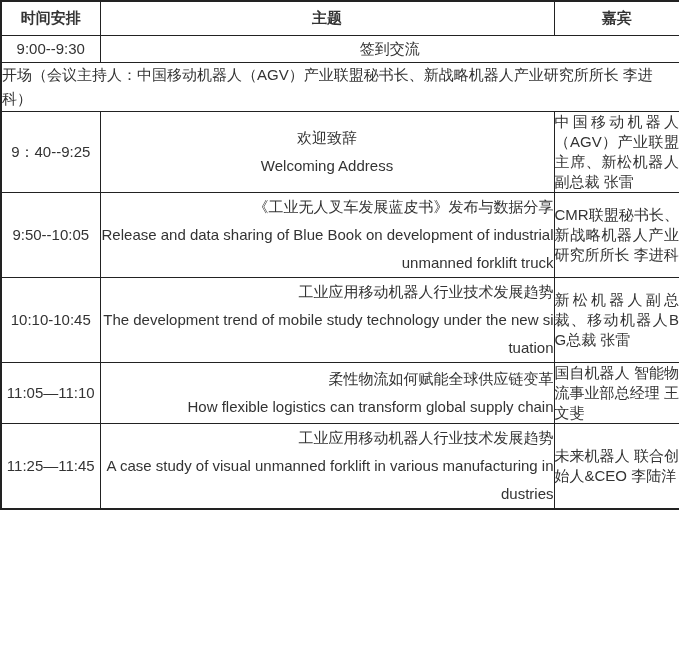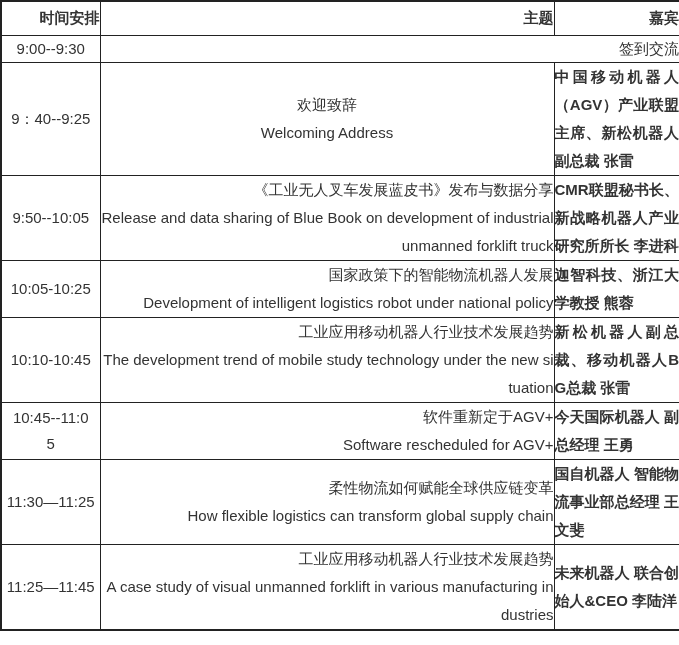--- a/index.html
+++ b/index.html
@@ -23,21 +23,21 @@
   }
   .agenda th, .agenda td {
     border: 1px solid #222222;
     vertical-align: middle;
     font-size: 15px;
     padding: 0;
     overflow: hidden;
   }
   .agenda th {
     font-weight: bold;
-    text-align: right;
+    text-align: center;
     height: 33px;
     color: #333333;
   }
   .time-cell {
     text-align: center;
     white-space: pre-line;
     line-height: 26px;
     word-break: break-all;
     padding: 2px 2px;
   }
@@ -45,27 +45,26 @@
     text-align: right;
     line-height: 28px;
     word-break: break-all;
     padding: 2px 10px;
   }
   .topic-cell.center { text-align: center; }
   .topic-line { line-height: 28px; }
   .guest-cell {
     text-align: justify;
     text-justify: inter-ideograph;
-    line-height: 28px;
+    line-height: 20px;
     word-break: break-all;
     padding: 2px 7px;
-    font-weight: bold;
   }
   .merged-cell {
-    text-align: right;
+    text-align: center;
     height: 24px;
     line-height: 24px;
   }
   .small-row td { height: 24px; margin-left: 8px; }
   .fullspan-cell {
     text-align: left;
     height: 24px;
     line-height: 24px;
     padding: 0 8px;
   }
@@ -84,63 +83,49 @@
       <th>时间安排</th>
       <th>主题</th>
       <th>嘉宾</th>
     </tr>
   </thead>
   <tbody>
       <tr class="small-row">
         <td class="time-cell">9:00--9:30</td>
         <td class="merged-cell" colspan="2">签到交流</td>
       </tr>
+      <tr class="small-row">
+        <td class="fullspan-cell" colspan="3">开场（会议主持人：中国移动机器人（AGV）产业联盟秘书长、新战略机器人产业研究所所长 李进科）</td>
+      </tr>
       <tr>
         <td class="time-cell">9：40--9:25</td>
         <td class="topic-cell center">
           <div class="topic-line">欢迎致辞</div>
           <div class="topic-line">Welcoming Address</div>
         </td>
         <td class="guest-cell">中国移动机器人（AGV）产业联盟主席、新松机器人副总裁 张雷</td>
       </tr>
       <tr>
         <td class="time-cell">9:50--10:05</td>
         <td class="topic-cell">
           <div class="topic-line">《工业无人叉车发展蓝皮书》发布与数据分享</div>
           <div class="topic-line">Release and data sharing of Blue Book on development of industrial unmanned forklift truck</div>
         </td>
         <td class="guest-cell">CMR联盟秘书长、新战略机器人产业研究所所长 李进科</td>
       </tr>
       <tr>
-        <td class="time-cell">10:05-10:25</td>
-        <td class="topic-cell">
-          <div class="topic-line">国家政策下的智能物流机器人发展</div>
-          <div class="topic-line">Development of intelligent logistics robot under national policy</div>
-        </td>
-        <td class="guest-cell">迦智科技、浙江大学教授 熊蓉</td>
-      </tr>
-      <tr>
         <td class="time-cell">10:10-10:45</td>
         <td class="topic-cell">
           <div class="topic-line">工业应用移动机器人行业技术发展趋势</div>
           <div class="topic-line">The development trend of mobile study technology under the new situation</div>
         </td>
         <td class="guest-cell">新松机器人副总裁、移动机器人BG总裁 张雷</td>
       </tr>
       <tr>
-        <td class="time-cell">10:45--11:0
-5</td>
-        <td class="topic-cell">
-          <div class="topic-line">软件重新定于AGV+</div>
-          <div class="topic-line">Software rescheduled for AGV+</div>
-        </td>
-        <td class="guest-cell">今天国际机器人 副总经理 王勇</td>
-      </tr>
-      <tr>
-        <td class="time-cell">11:30—11:25</td>
+        <td class="time-cell">11:05—11:10</td>
         <td class="topic-cell">
           <div class="topic-line">柔性物流如何赋能全球供应链变革</div>
           <div class="topic-line">How flexible logistics can transform global supply chain</div>
         </td>
         <td class="guest-cell">国自机器人 智能物流事业部总经理 王文斐</td>
       </tr>
       <tr>
         <td class="time-cell">11:25—11:45</td>
         <td class="topic-cell">
           <div class="topic-line">工业应用移动机器人行业技术发展趋势</div>

